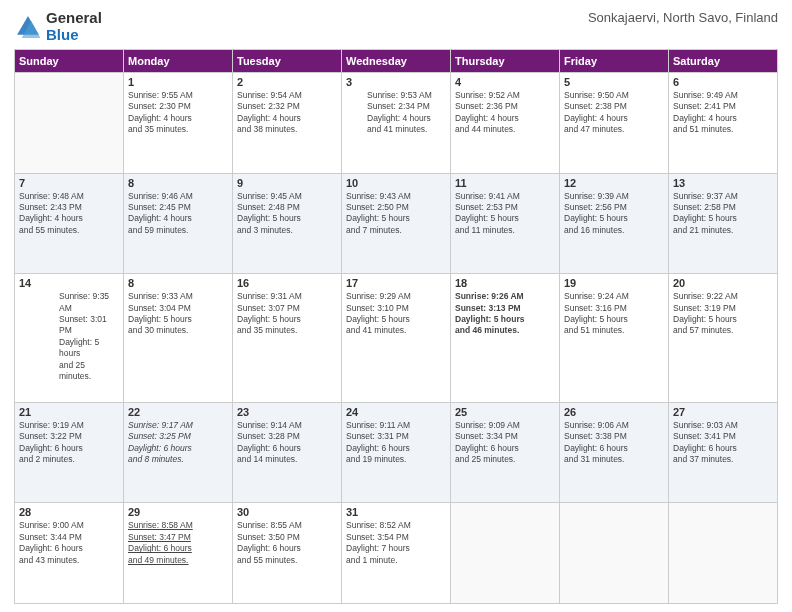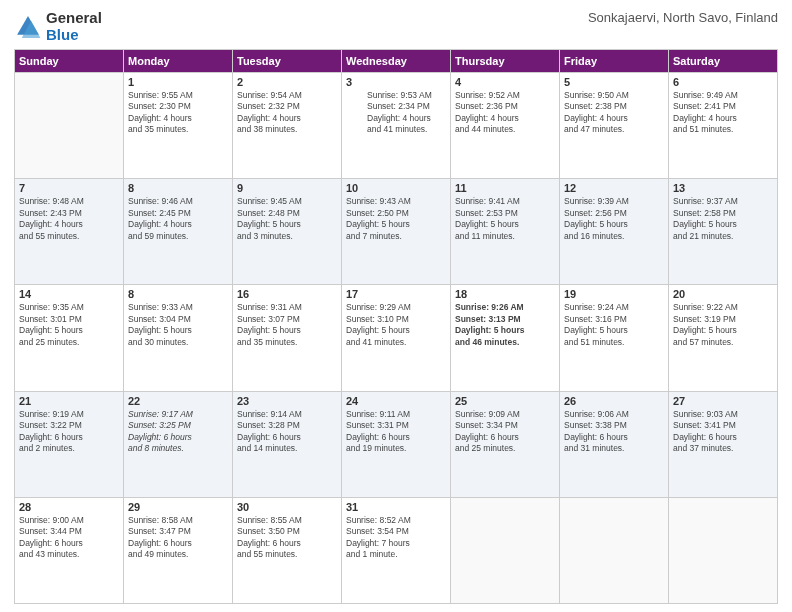--- a/index.html
+++ b/index.html
@@ -232,21 +232,21 @@
             <span class="day-number">13</span>
             <div class="day-info" style="white-space: pre-line;">Sunrise: 9:37 AM
 Sunset: 2:58 PM
 Daylight: 5 hours
 and 21 minutes.</div>
           </td>
         </tr>
         <tr>
           <td>
             <span class="day-number">14</span>
-            <div class="day-info" style="white-space: pre-line;">Sunrise: 9:35 AM
+            <div class="day-info" style="white-space: pre-line; margin-left: 40px;">Sunrise: 9:35 AM
 Sunset: 3:01 PM
 Daylight: 5 hours
 and 25 minutes.</div>
           </td>
           <td>
             <span class="day-number">8</span>
             <div class="day-info" style="white-space: pre-line;">Sunrise: 9:33 AM
 Sunset: 3:04 PM
 Daylight: 5 hours
 and 30 minutes.</div>
@@ -341,21 +341,21 @@
         <tr>
           <td>
             <span class="day-number">28</span>
             <div class="day-info" style="white-space: pre-line;">Sunrise: 9:00 AM
 Sunset: 3:44 PM
 Daylight: 6 hours
 and 43 minutes.</div>
           </td>
           <td>
             <span class="day-number">29</span>
-            <div class="day-info" style="white-space: pre-line;">Sunrise: 8:58 AM
+            <div class="day-info" style="white-space: pre-line; text-decoration: underline;">Sunrise: 8:58 AM
 Sunset: 3:47 PM
 Daylight: 6 hours
 and 49 minutes.</div>
           </td>
           <td>
             <span class="day-number">30</span>
             <div class="day-info" style="white-space: pre-line;">Sunrise: 8:55 AM
 Sunset: 3:50 PM
 Daylight: 6 hours
 and 55 minutes.</div>

